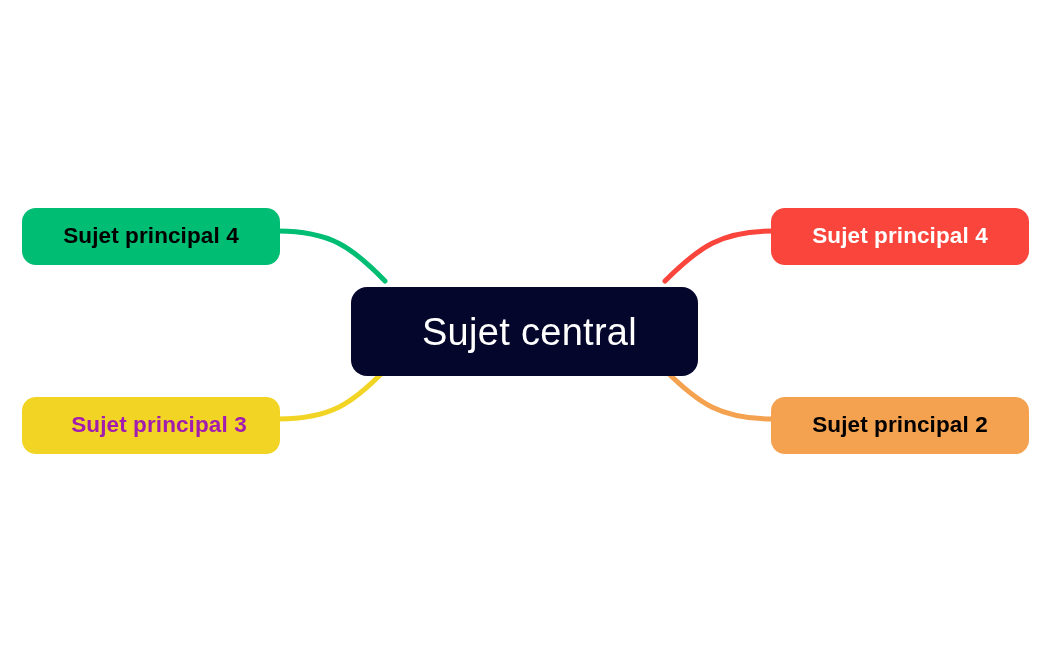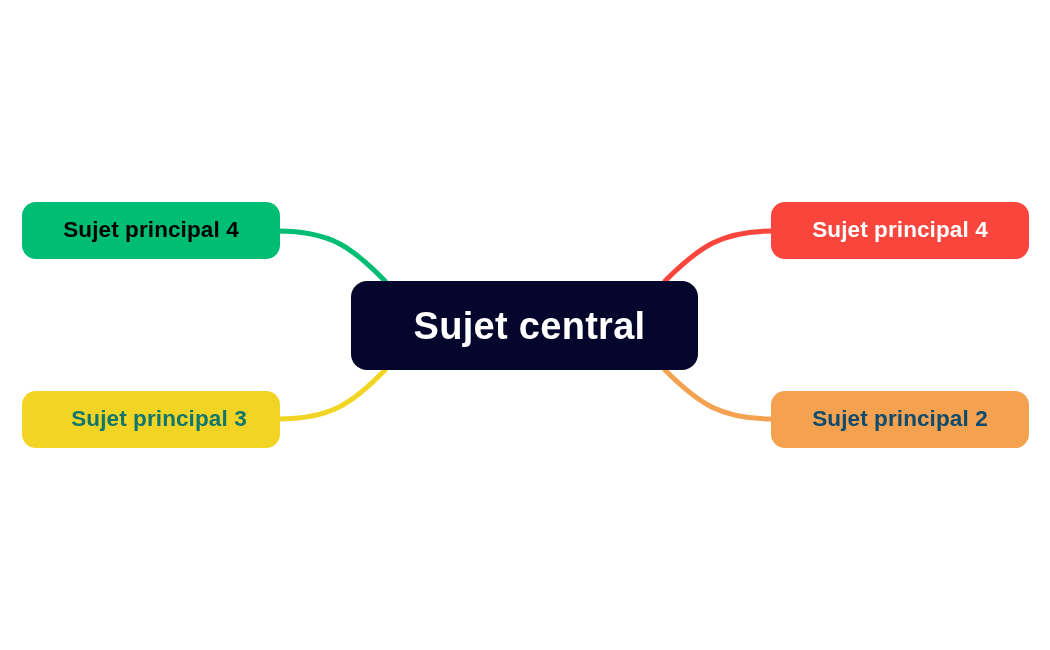--- a/index.html
+++ b/index.html
@@ -30,35 +30,36 @@
   .node {
     position: absolute;
     box-sizing: border-box;
     display: flex;
     align-items: center;
     justify-content: center;
     border-radius: 14px;
     text-align: right;
     white-space: nowrap;
     letter-spacing: 0.1px;
+    margin-top: 6px;
   }
   .branch-node {
     width: 258px;
     height: 57px;
     font-size: 22.5px;
     font-weight: 700;
   }
   #node-central {
     left: 351px;
     top: 281px;
     width: 347px;
     height: 89px;
     border-radius: 16px;
     font-size: 38px;
-    font-weight: 700;
+    font-weight: 400;
     letter-spacing: 0.3px;
     padding-left: 10px;
   }
   #node-topleft   { left: 22px;  top: 202px; }
   #node-bottomleft{ left: 22px;  top: 391px; }
   #node-topright  { left: 771px; top: 202px; }
   #node-bottomright{left: 771px; top: 391px; }
   .node-label {
     display: block;
     line-height: 1;
@@ -73,29 +74,29 @@
     <path class="connector" fill="none" stroke-linecap="round" d="M 278 231 C 330 231 352 247 385 281" stroke="#00bd74" stroke-width="5"></path>
     <path class="connector" fill="none" stroke-linecap="round" d="M 278 419 C 330 419 352 404 385 370" stroke="#f2d524" stroke-width="5"></path>
     <path class="connector" fill="none" stroke-linecap="round" d="M 773 231 C 721 231 699 247 665 281" stroke="#f9453c" stroke-width="5"></path>
     <path class="connector" fill="none" stroke-linecap="round" d="M 773 419 C 721 419 699 404 665 370" stroke="#f4a24f" stroke-width="5"></path>
   </svg>
 
   <div class="node branch-node" id="node-topleft" style="background: rgb(0, 189, 116); color: rgb(0, 0, 0);">
     <span class="node-label">Sujet principal 4</span>
   </div>
 
-  <div class="node branch-node" id="node-bottomleft" style="background: rgb(242, 213, 36); color: #0f766e; padding-left: 16px;">
+  <div class="node branch-node" id="node-bottomleft" style="background: rgb(242, 213, 36); color: #a21caf; padding-left: 16px;">
     <span class="node-label">Sujet principal 3</span>
   </div>
 
   <div class="node branch-node" id="node-topright" style="background: rgb(249, 69, 60); color: rgb(255, 255, 255);">
     <span class="node-label">Sujet principal 4</span>
   </div>
 
-  <div class="node branch-node" id="node-bottomright" style="background: rgb(244, 162, 79); color: #0c4a6e;">
+  <div class="node branch-node" id="node-bottomright" style="background: rgb(244, 162, 79); color: #000000;">
     <span class="node-label">Sujet principal 2</span>
   </div>
 
   <div class="node" id="node-central" style="background: rgb(5, 6, 43); color: rgb(255, 255, 255);">
     <span class="node-label">Sujet central</span>
   </div>
 
 </div>
 
 </body></html>

